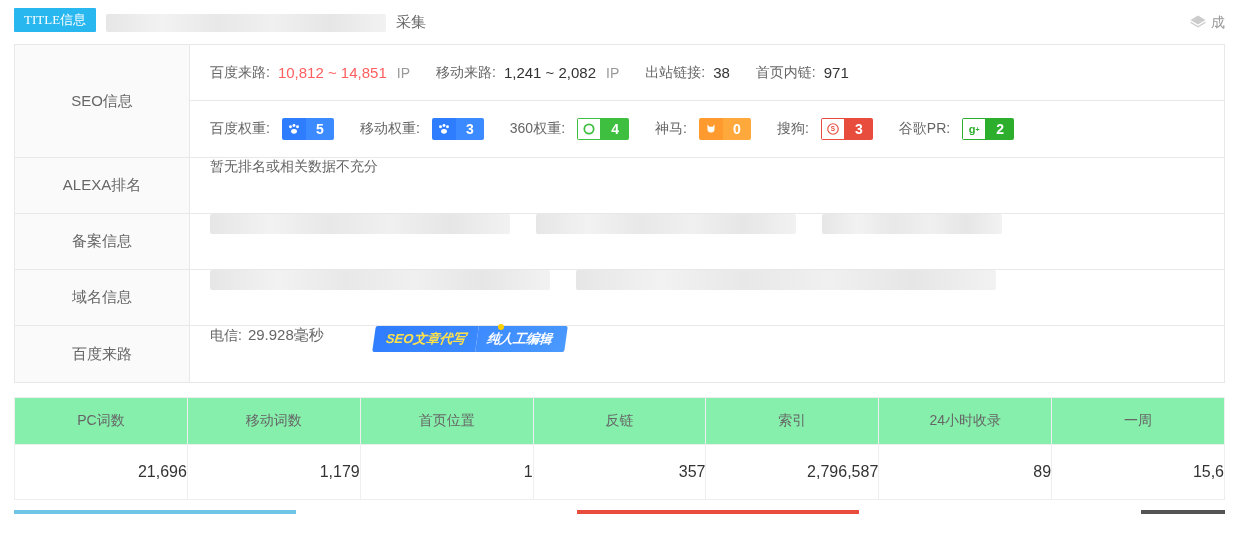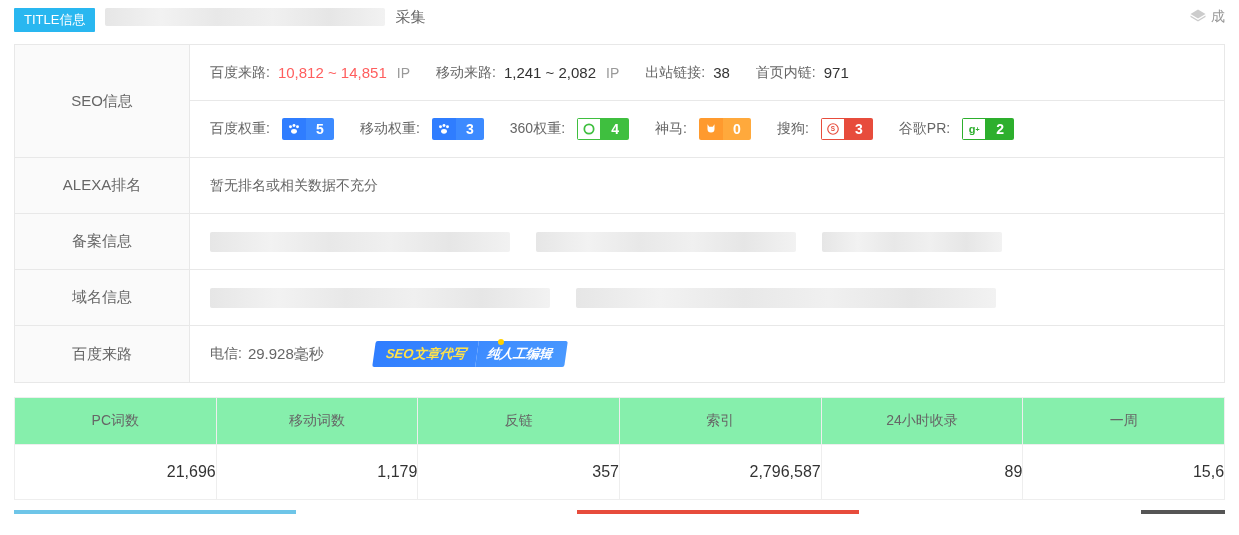--- a/index.html
+++ b/index.html
@@ -1,30 +1,30 @@
 <!DOCTYPE html>
 <html><head>
   <meta charset="utf-8">
   <style>
     * { margin: 0; padding: 0; box-sizing: border-box; }
     body { font-family: "Microsoft YaHei", Arial, sans-serif; font-size: 14px; color: #333; background: #fff; }
     
-    .header-row { display: flex; align-items: flex-start; padding: 8px 14px; gap: 10px; }
+    .header-row { display: flex; align-items: flex-end; padding: 8px 14px; gap: 10px; font-family: Liberation Serif, serif; }
     .title-badge { background: #29b7f0; color: #fff; padding: 3px 10px; font-size: 13px; border-radius: 1px; }
     .title-text { color: #666; font-size: 15px; }
     .header-right { margin-left: auto; display: flex; align-items: center; gap: 4px; color: #999; }
     .layers-icon { width: 18px; height: 18px; }
     
     .info-table { margin: 4px 14px 0 14px; border: 1px solid #e8e8e8; border-collapse: collapse; width: calc(100% - 28px); }
     .info-row { display: flex; border-bottom: 1px solid #e8e8e8; min-height: 56px; }
     .info-row:last-child { border-bottom: none; }
     .info-row.double { min-height: 112px; }
     .row-label { width: 175px; min-width: 175px; display: flex; align-items: center; justify-content: center; color: #666; border-right: 1px solid #e8e8e8; background: #fafafa; font-size: 15px; }
     .row-label.double { background: #fafafa; }
-    .row-content { flex: 1; display: flex; align-items: center; padding: 0 20px; gap: 26px; flex-wrap: wrap; color: #666; }
+    .row-content { flex: 1; display: flex; align-items: flex-start; padding: 0 20px; gap: 26px; flex-wrap: wrap; color: #666; }
     .seo-subrows { flex: 1; display: flex; flex-direction: column; }
     .seo-subrow { display: flex; align-items: center; padding: 0 20px; gap: 26px; min-height: 56px; border-bottom: 1px solid #e8e8e8; color: #666; }
     .seo-subrow:last-child { border-bottom: none; }
     
     .metric-item { display: flex; align-items: center; gap: 8px; }
     .metric-label { color: #666; }
     .metric-value { color: #333; font-size: 15px; }
     .red-value { color: #ff5e5e; font-size: 15px; }
     .ip-suffix { color: #999; margin-left: 2px; }
     
@@ -212,20 +212,24 @@
 <div class="stats-table">
     <div class="stats-col">
       <div class="stats-header">PC词数</div>
       <div class="stats-value">21,696</div>
     </div>
     <div class="stats-col">
       <div class="stats-header">移动词数</div>
       <div class="stats-value">1,179</div>
     </div>
     <div class="stats-col">
+      <div class="stats-header">首页位置</div>
+      <div class="stats-value">1</div>
+    </div>
+    <div class="stats-col">
       <div class="stats-header">反链</div>
       <div class="stats-value">357</div>
     </div>
     <div class="stats-col">
       <div class="stats-header">索引</div>
       <div class="stats-value">2,796,587</div>
     </div>
     <div class="stats-col">
       <div class="stats-header">24小时收录</div>
       <div class="stats-value">89</div>

